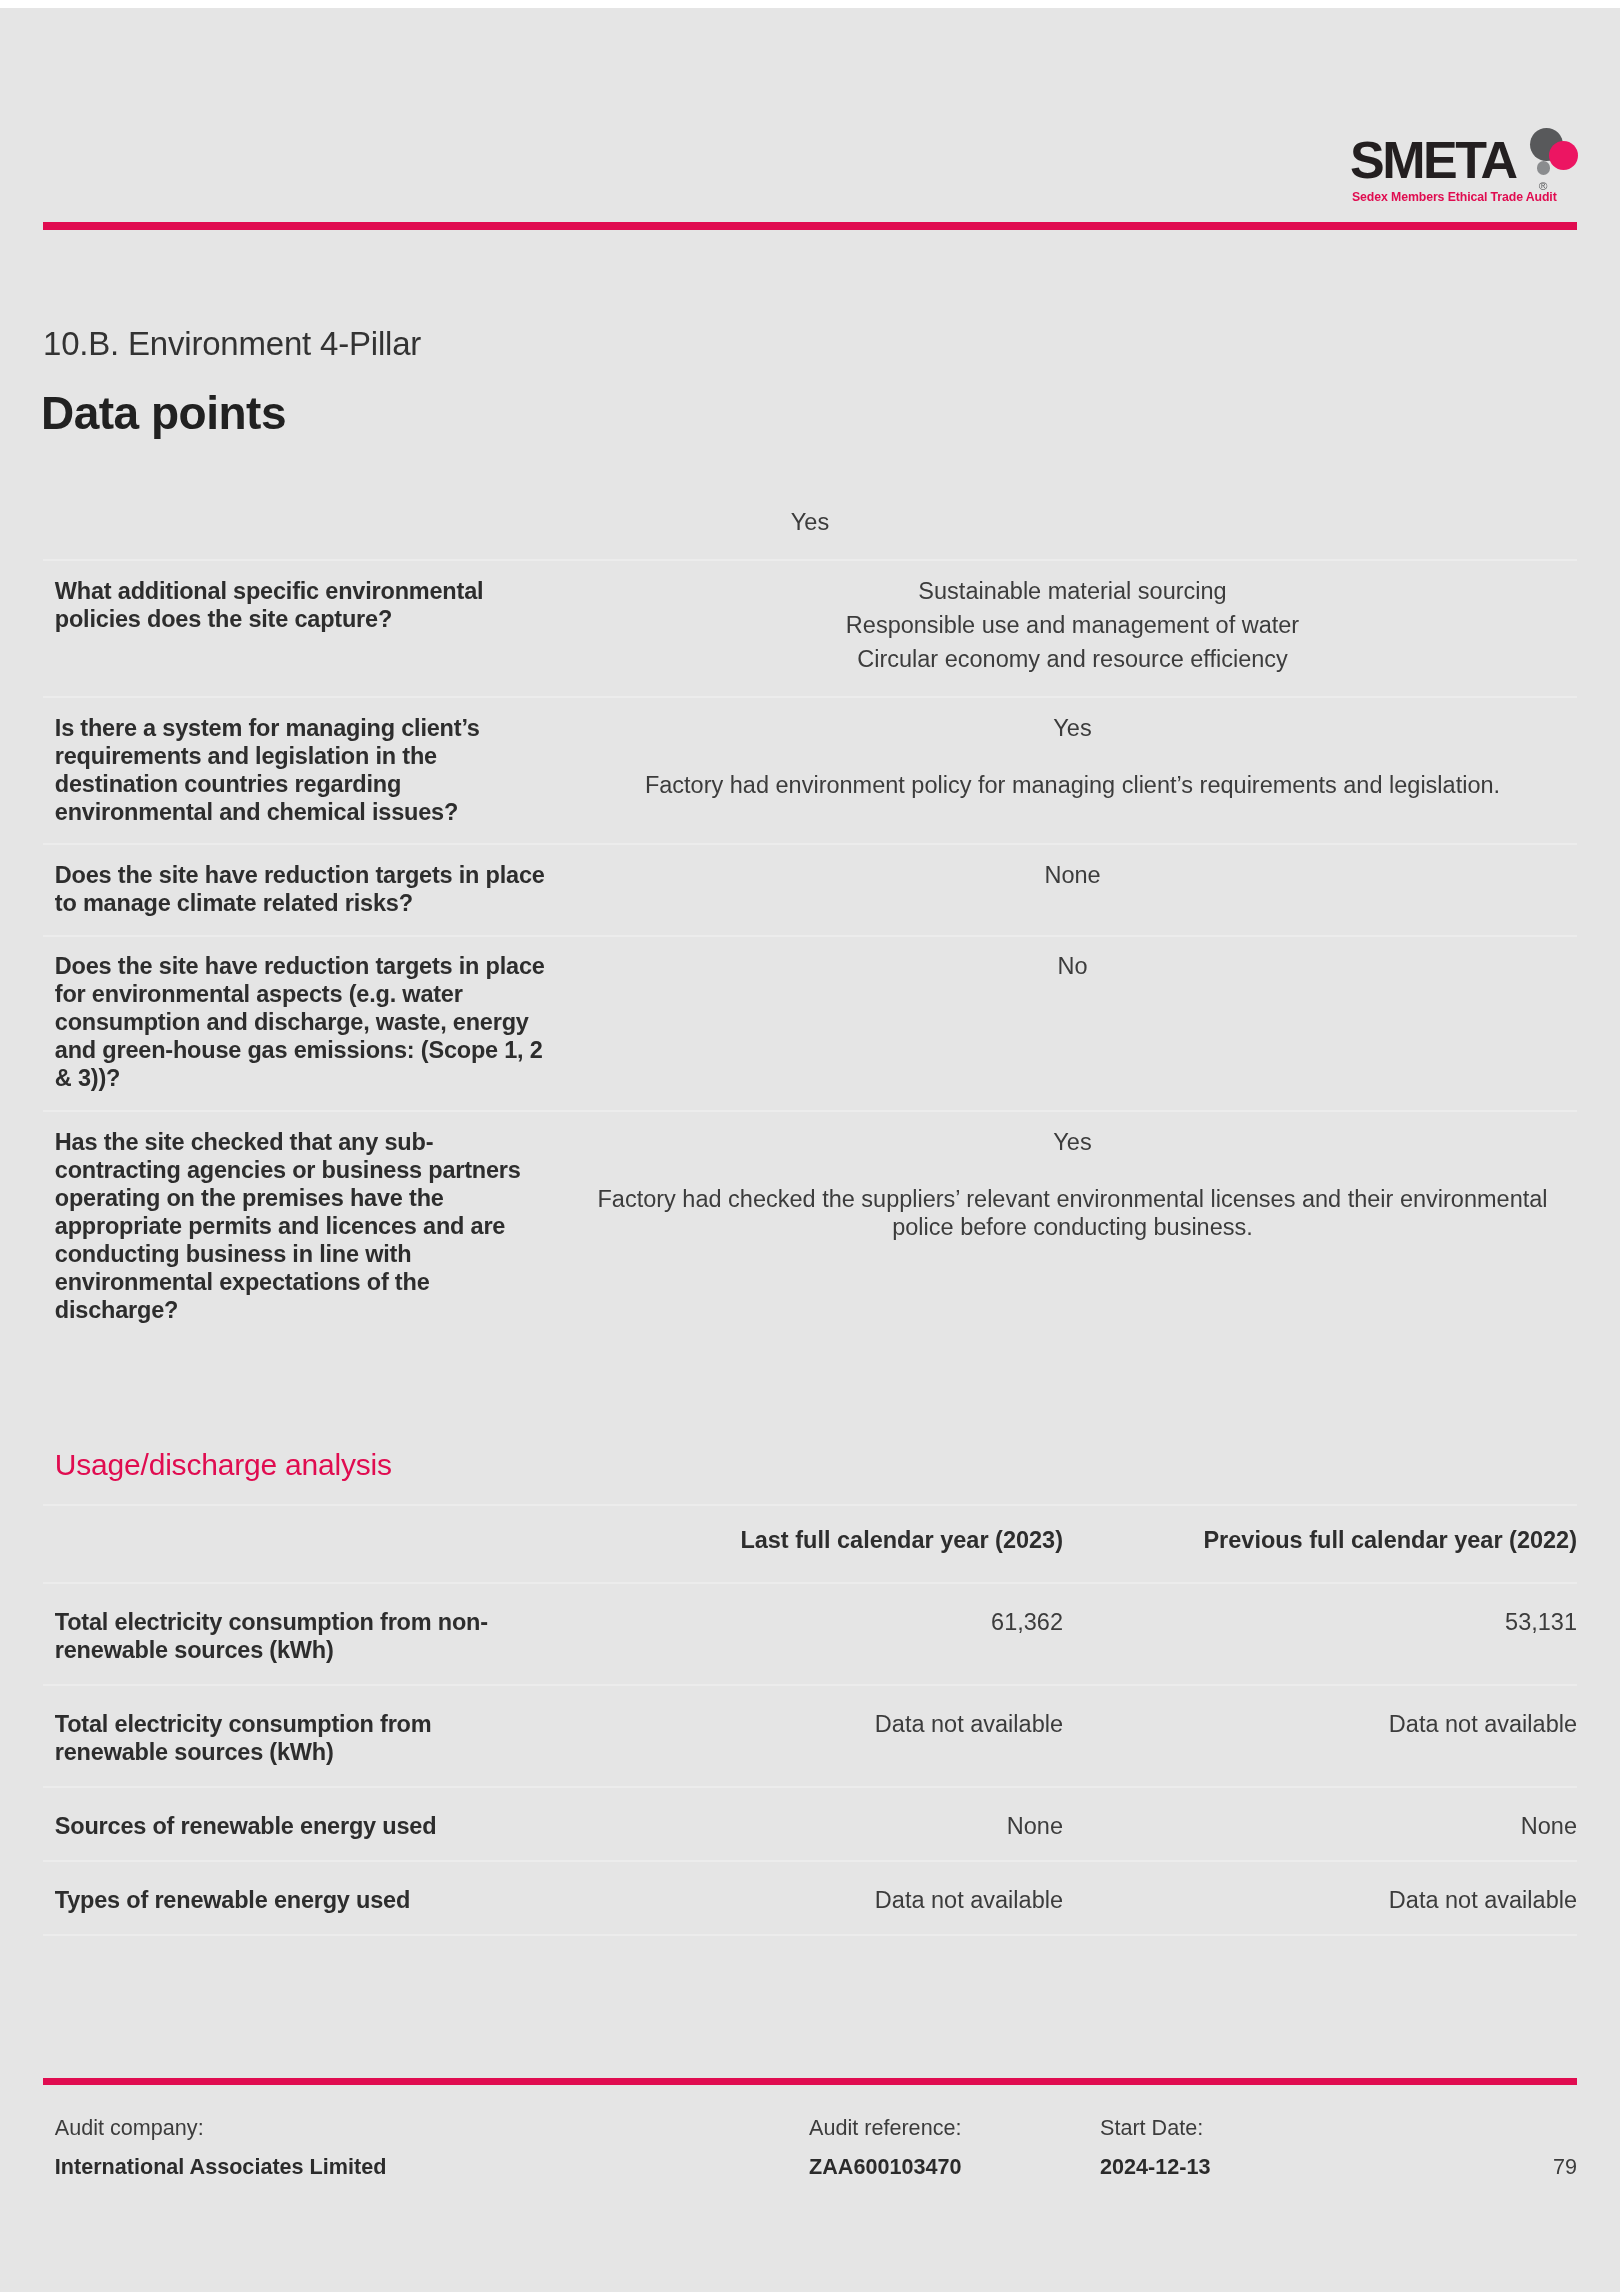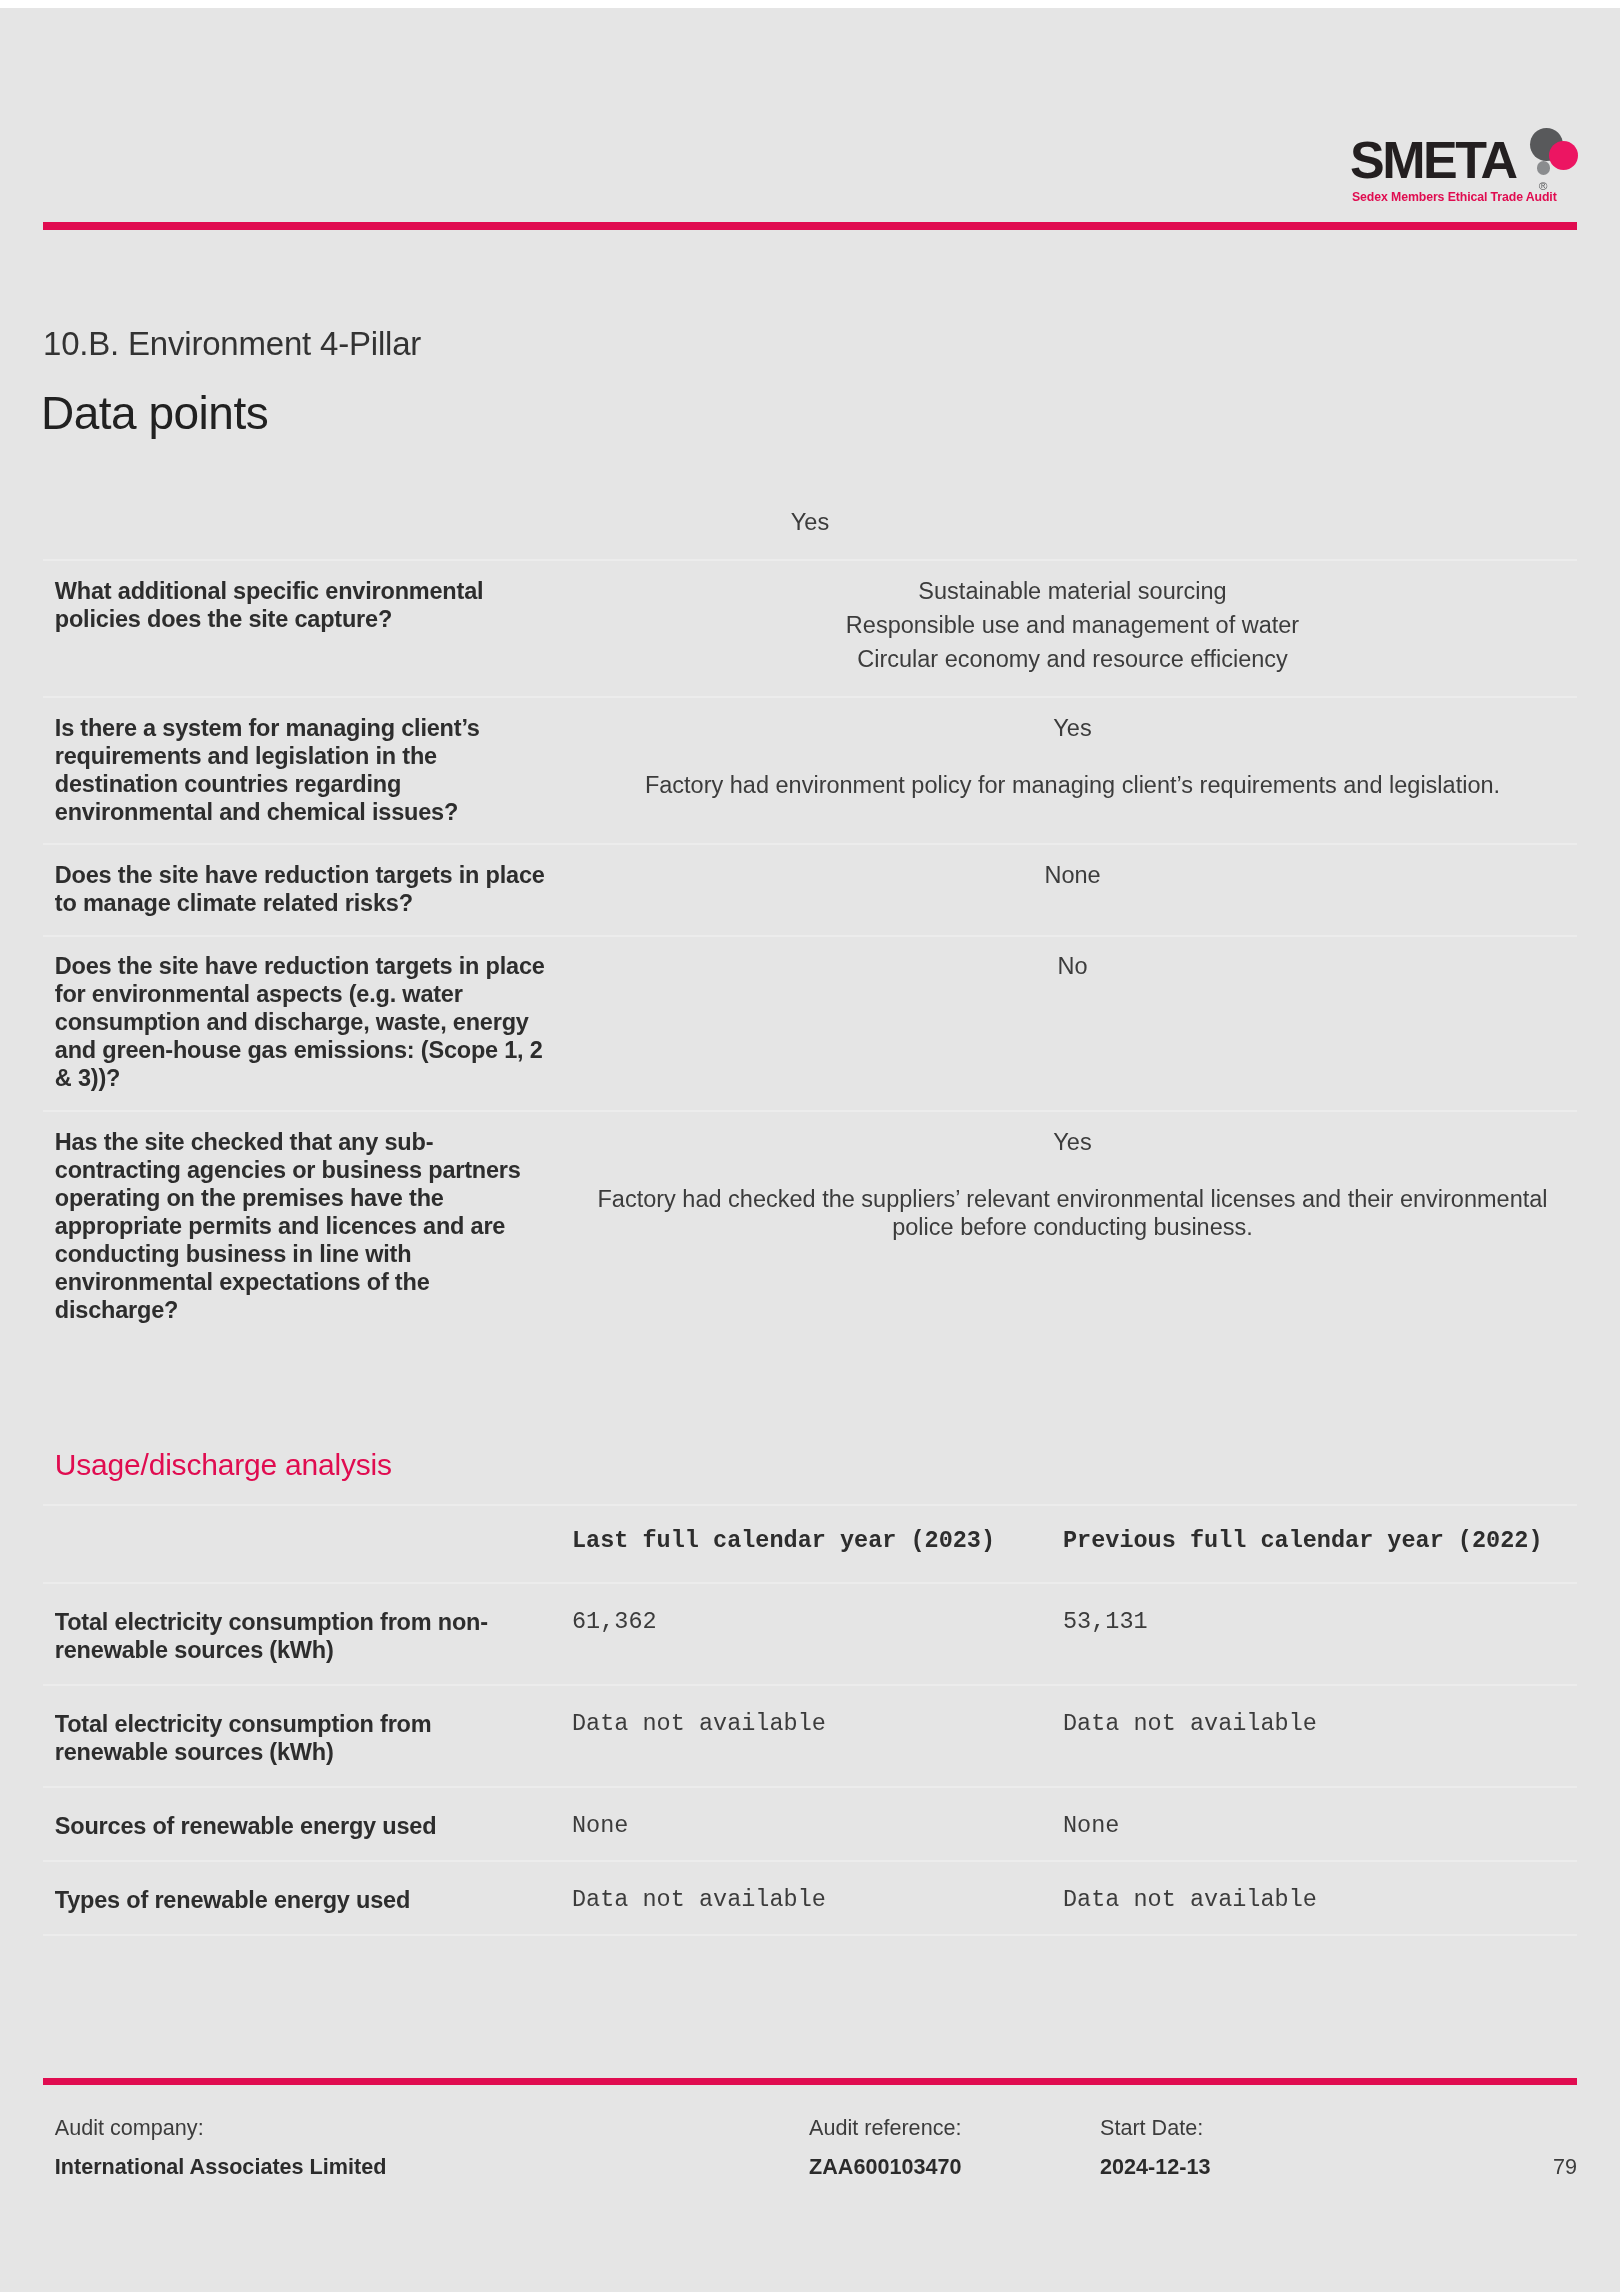--- a/index.html
+++ b/index.html
@@ -17,39 +17,39 @@
   .dot-small{width:13.7px;height:13.7px;left:8.8px;top:45px;background:#8a8c8e;}
   .reg{position:absolute;left:10.8px;top:63px;font-size:11.8px;color:#58595b;}
 
   
   .rule{position:absolute;left:43px;right:43px;background:#e00c50;}
   .rule-top{top:214px;height:7.8px;}
   .rule-bottom{top:2070px;height:6.9px;}
 
   
   .section-label{position:absolute;left:43px;top:317px;font-size:33px;font-weight:400;color:#333;letter-spacing:-0.2px;}
-  .page-title{position:absolute;left:41px;top:378px;font-size:46px;font-weight:400;color:#212121;letter-spacing:-0.5px;}
+  .page-title{position:absolute;left:41px;top:378px;font-size:46px;font-weight:700;color:#212121;letter-spacing:-0.5px;}
 
   
   .qa{position:absolute;left:43px;right:43px;top:484px;}
   .qa-row{display:flex;padding:15.7px 0 17.6px;}
   .qa-row + .qa-row{border-top:2px solid #ececec;}
   .qa-q{width:525px;box-sizing:border-box;padding:0 17.6px 0 11.8px;font-weight:700;color:#2d2d2d;font-size:23.5px;line-height:28px;letter-spacing:-0.2px;}
   .qa-a{flex:1;font-size:23.5px;line-height:28px;color:#3c3c3c;}
   .qa-a p{margin:0 0 5.9px;text-align:center;}
   .qa-a p.para{margin-top:29px;}
 
   
   .usage{position:absolute;left:43px;right:43px;top:1437px;}
   .usage-h{margin:0 0 0 11.8px;font-size:30px;font-weight:400;color:#e00c50;line-height:39px;letter-spacing:-0.2px;}
   .u-table{margin-top:19.6px;border-top:2px solid #ececec;}
   .u-head{display:grid;grid-template-columns:529px 491px auto;padding:21.6px 0 27.4px;border-bottom:2px solid #ececec;font-size:23.5px;font-weight:700;color:#2d2d2d;}
   .u-row{display:grid;grid-template-columns:529px 491px auto;padding:24.5px 0 19.6px;border-bottom:2px solid #ececec;font-size:23.5px;line-height:28px;}
   .u-label{font-weight:700;color:#2d2d2d;box-sizing:border-box;padding:0 33px 0 11.8px;letter-spacing:-0.2px;}
-  .u-val{text-align:left;color:#3c3c3c;font-family:Liberation Mono, monospace;}
+  .u-val{text-align:right;color:#3c3c3c;}
   .u-head .u-val{color:#2d2d2d;}
 
   
   .footer{position:absolute;left:43px;right:43px;top:2107px;display:grid;grid-template-columns:766px 291px 323px 1fr;row-gap:13.7px;font-size:21.6px;line-height:25.5px;}
   .f-label{color:#3c3c3c;}
   .f-pad{padding-left:11.8px;}
   .f-value{font-weight:700;color:#2b2b2b;}
   .f-page{text-align:right;font-weight:400;color:#3c3c3c;}
 </style>
 </head>

